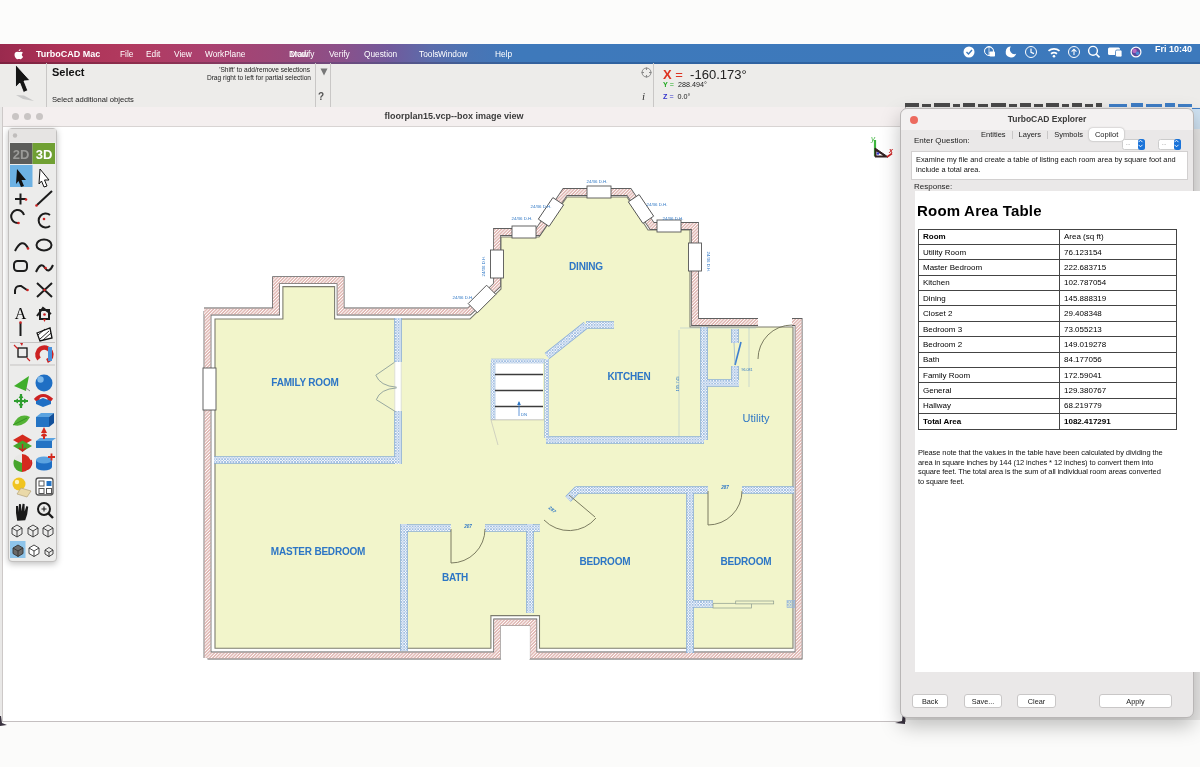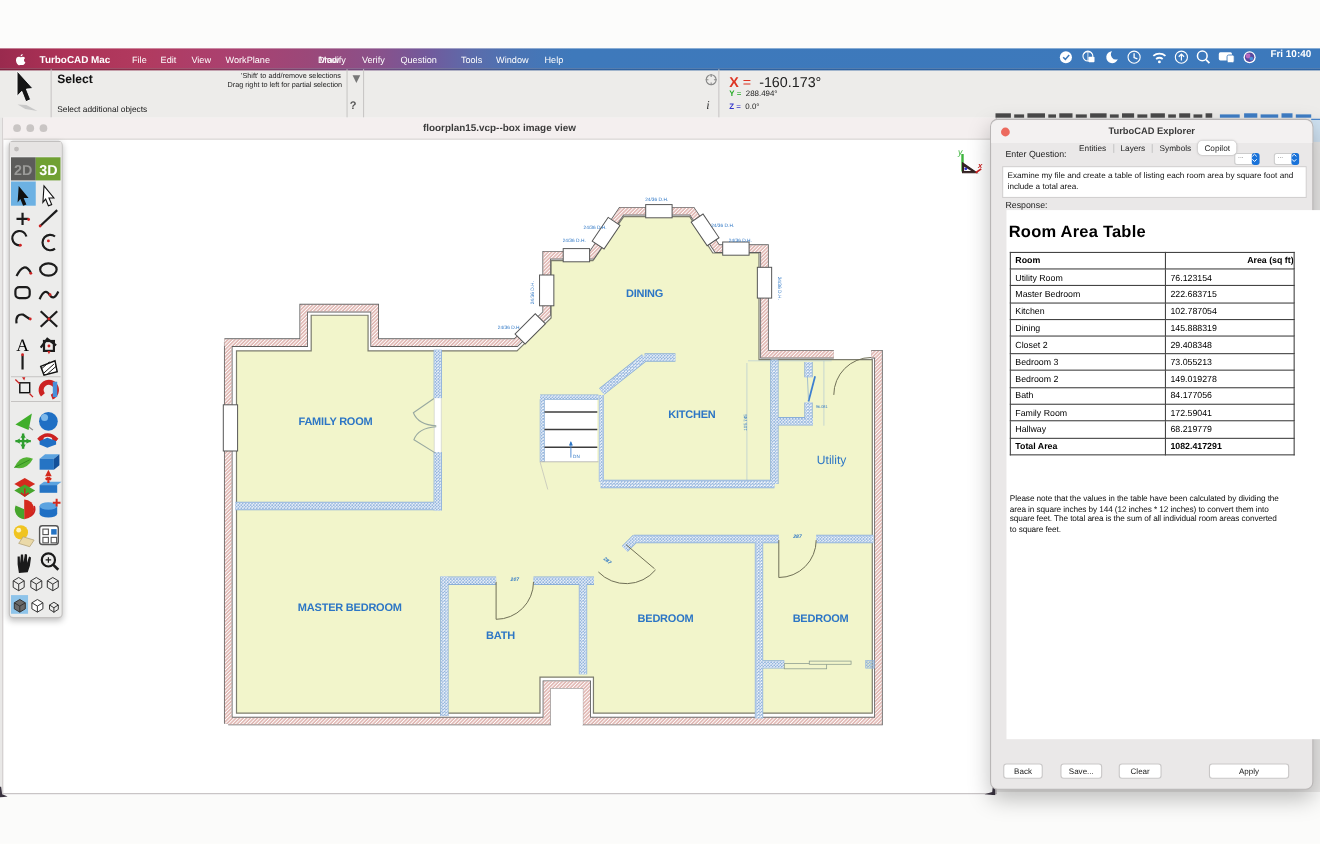--- a/index.html
+++ b/index.html
@@ -66,21 +66,21 @@
     <span class="mitem" style="left:36px;font-weight:bold;font-size:9px;">TurboCAD Mac</span>
     <span class="mitem" style="left:120px;">File</span>
     <span class="mitem" style="left:146px;">Edit</span>
     <span class="mitem" style="left:174px;">View</span>
     <span class="mitem" style="left:205px;">WorkPlane</span>
     <span class="mitem" style="left:257px;padding-left:32px;">Draw</span>
     <span class="mitem" style="left:290px;">Modify</span>
     <span class="mitem" style="left:329px;">Verify</span>
     <span class="mitem" style="left:364px;">Question</span>
     <span class="mitem" style="left:419px;">Tools</span>
-    <span class="mitem" style="left:451px;">Window</span>
+    <span class="mitem" style="left:438px;">Window</span>
     <span class="mitem" style="left:495px;">Help</span>
     <div id="menuR">
       <svg width="187" height="16" viewBox="-5 0 187 16" style="display:block;">
         <circle cx="7" cy="8" r="5.5" fill="#fff"></circle>
         <path d="M4.5,8 l2,2 l3.5,-4" stroke="#3d79ba" stroke-width="1.4" fill="none"></path>
         <g fill="none" stroke="#fff">
           <circle cx="27" cy="7" r="4.5" stroke-width="1"></circle>
           <path d="M23,5.5 a4.5,4.5 0 0 1 8,0 M27,2.5 l0,9" stroke-width="0.7"></path>
         </g>
         <rect x="27.5" y="7.5" width="5.5" height="5" rx="0.8" fill="#fff"></rect>
@@ -471,21 +471,21 @@
         <path d="M1.5,4.2 L3.5,2.2 L5.5,4.2 M1.5,6.8 L3.5,8.8 L5.5,6.8" stroke="#fff" stroke-width="0.9" fill="none"></path>
       </svg>
     <div id="qbox">Examine my file and create a table of listing each room area by square foot and include a total area.</div>
     <div class="xlabel" style="left:13px;top:73px;">Response:</div>
     <div id="resparea">
       <div id="rheading">Room Area Table</div>
       <table id="rt">
         <tbody>
             <tr>
               <td style="font-weight:bold;">Room</td>
-              <td class="c2" style="font-weight:bold;text-align:right;">Area (sq ft)</td>
+              <td class="c2" style="font-weight:normal;">Area (sq ft)</td>
             </tr>
         <tr>
               <td>Utility Room</td>
               <td class="c2">76.123154</td>
             </tr>
         <tr>
               <td>Master Bedroom</td>
               <td class="c2">222.683715</td>
             </tr>
         <tr>
@@ -508,20 +508,24 @@
               <td>Bedroom 2</td>
               <td class="c2">149.019278</td>
             </tr>
         <tr>
               <td>Bath</td>
               <td class="c2">84.177056</td>
             </tr>
         <tr>
               <td>Family Room</td>
               <td class="c2">172.59041</td>
+            </tr>
+        <tr>
+              <td>General</td>
+              <td class="c2">129.380767</td>
             </tr>
         <tr>
               <td>Hallway</td>
               <td class="c2">68.219779</td>
             </tr>
         <tr>
               <td style="font-weight:bold;">Total Area</td>
               <td class="c2" style="font-weight:bold;">1082.417291</td>
             </tr>
       </tbody>

